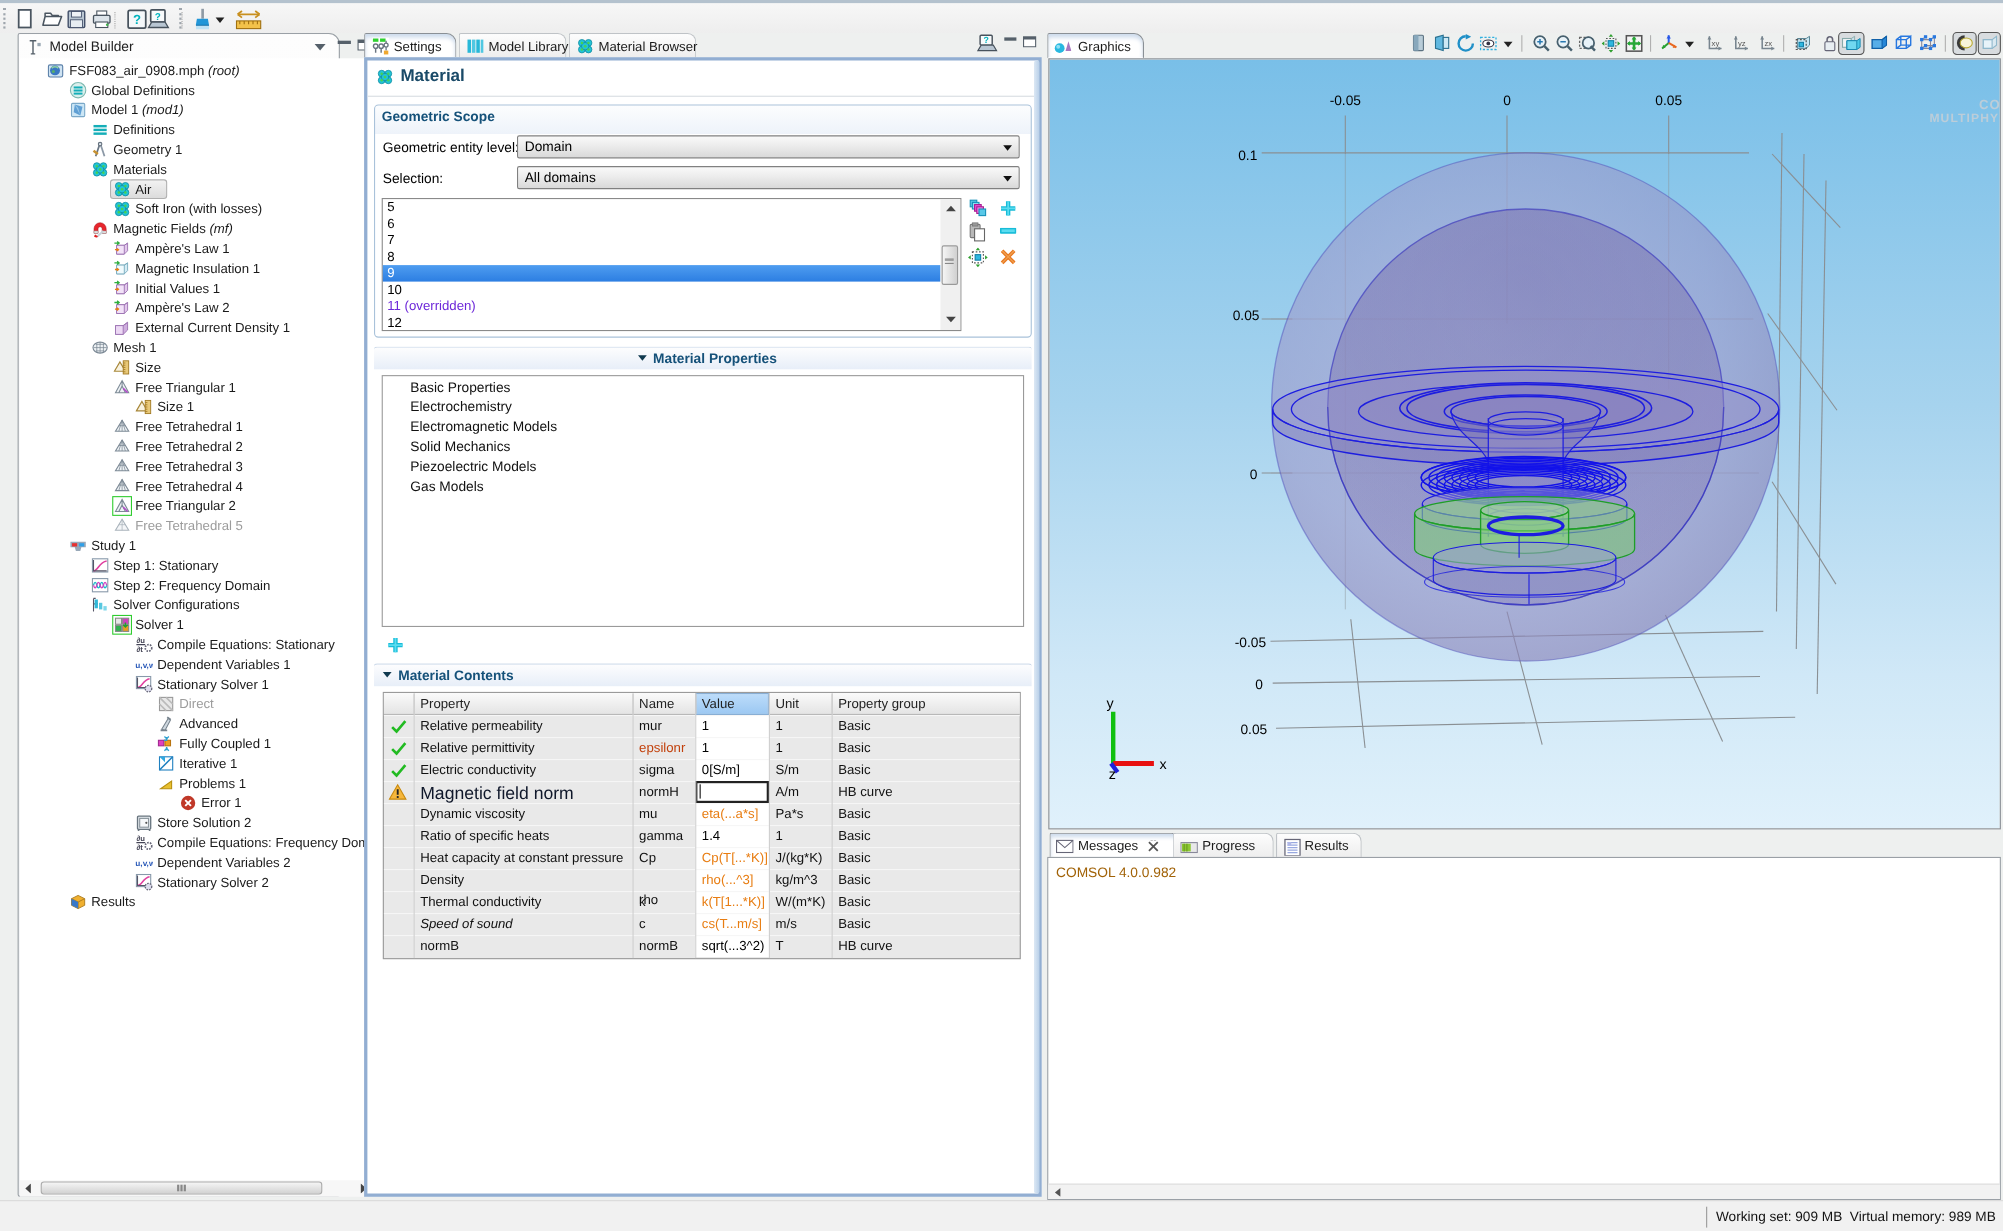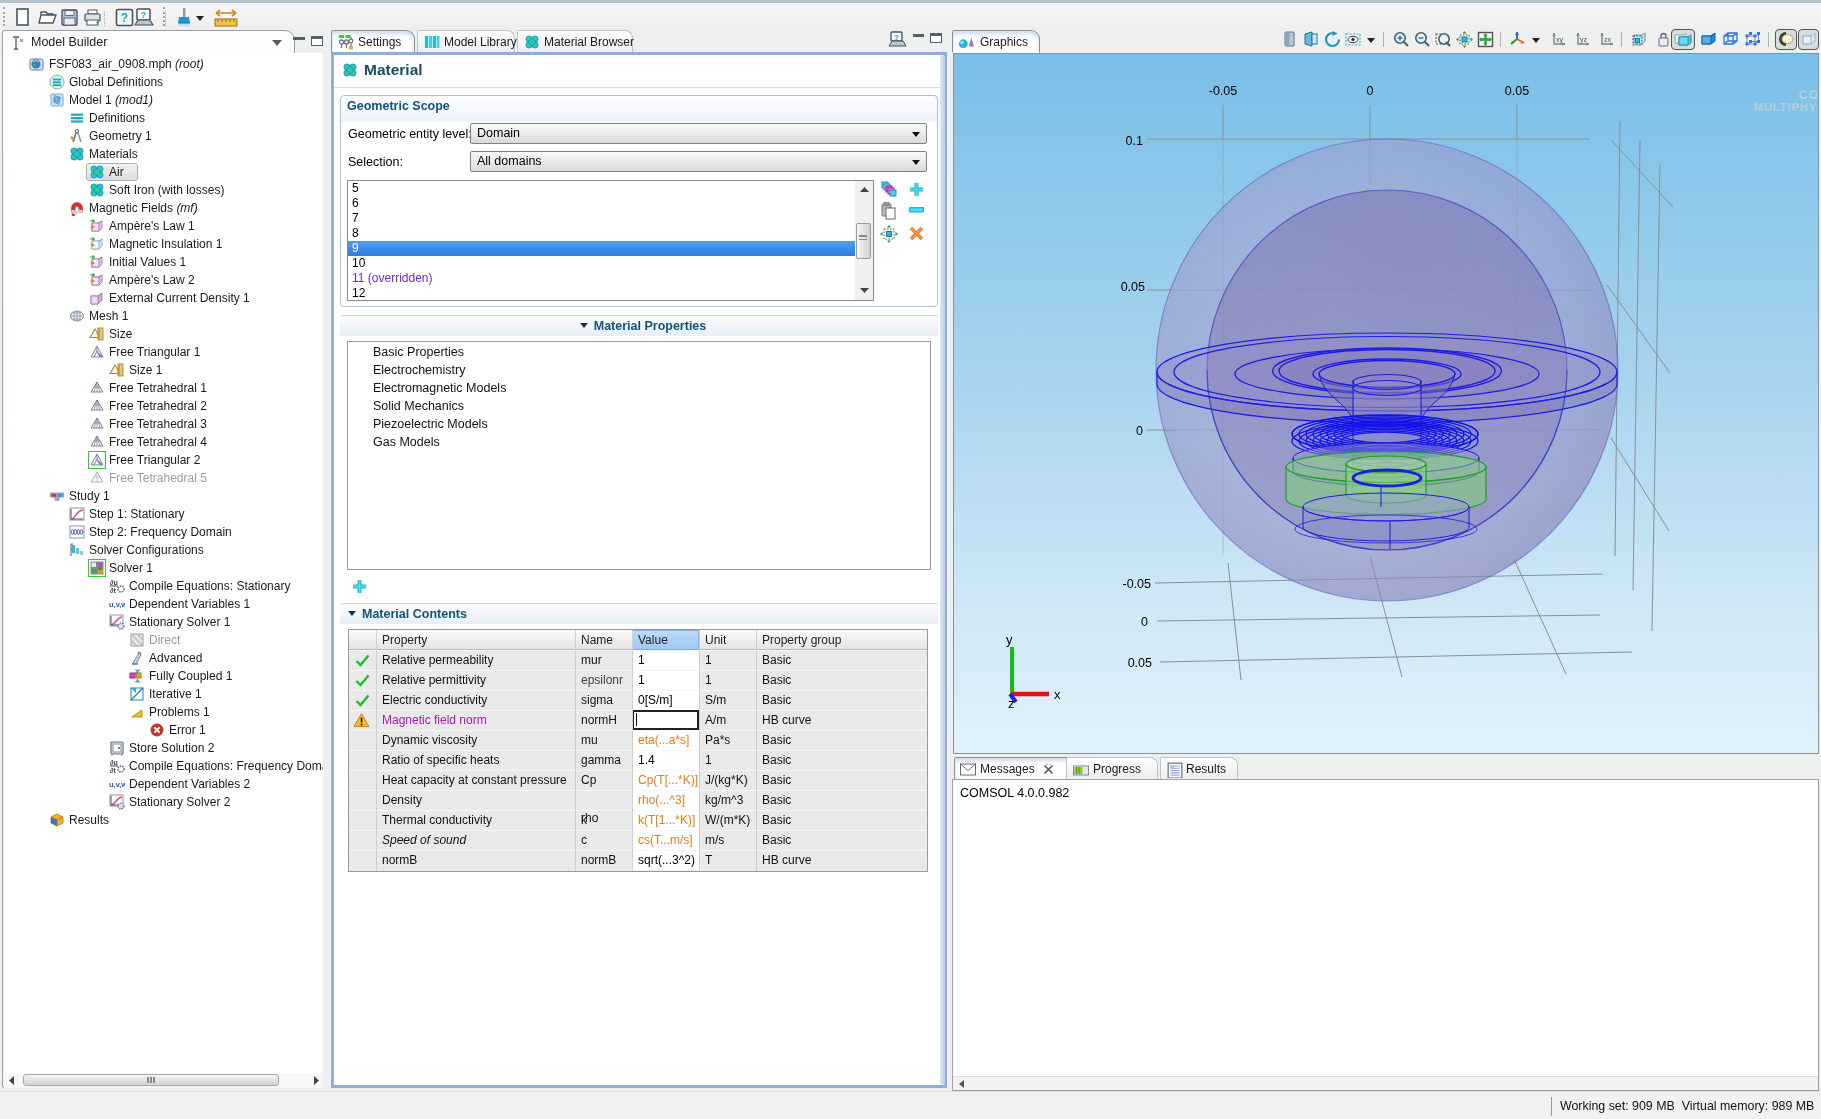--- a/index.html
+++ b/index.html
@@ -1,21 +1,21 @@
 <!DOCTYPE html>
 <html><head>
 <meta charset="utf-8">
 <style>
 * { margin:0; padding:0; box-sizing:border-box; }
 html,body { width:1821px; height:1119px; overflow:hidden; font-family:"Liberation Sans",sans-serif; background:#eef0ef; position:relative; }
 .abs { position:absolute; }
 #topband { position:absolute; left:0; top:0; width:1821px; height:3px; background:#b4c2ce; }
 #toolbar { position:absolute; left:0; top:3px; width:1821px; height:27px; background:linear-gradient(#f7f7f7,#eeeeee); }
 .tsep { position:absolute; top:8px; width:1px; height:15px; border-left:1px dotted #a8a8a8; }
-#mbpanel { position:absolute; left:2px; top:30px; width:293px; height:1058px; border:1px solid #9aa0a6; border-radius:2px 10px 2px 2px; background:linear-gradient(#fdfdfd,#eef0f2); }
+#mbpanel { position:absolute; left:16px; top:30px; width:293px; height:1058px; border:1px solid #9aa0a6; border-radius:2px 10px 2px 2px; background:linear-gradient(#fdfdfd,#eef0f2); }
 #mbtree { position:absolute; left:1px; top:22px; width:319px; height:1027px; background:#fff; overflow:hidden; padding-top:2px; }
 .trow { position:relative; height:18px; line-height:18px; font-size:12px; color:#1a1a1a; white-space:nowrap; }
 .trow .ic { position:absolute; top:1px; width:16px; height:16px; }
 .trow .tx { position:absolute; top:0; }
 .it { font-style:italic; }
 .gray { color:#9c9c9c; }
 .tab { position:absolute; top:0; height:23px; font-size:12px; color:#1a1a1a;text-align:center; }
 .tabact { background:#fff; border:1px solid #8a9096; border-bottom:1px solid #fff; border-radius:2px 9px 0 0; box-shadow:inset 0 3px 4px #cddbec; }
 .tabinact { background:linear-gradient(#fdfdfd,#ededed); border:1px solid #bfc3c7; border-bottom:none; border-radius:2px 8px 0 0; }
 .tablbl { position:absolute; top:4px; white-space:nowrap; }
@@ -652,40 +652,40 @@
     <div class="abs" style="left:33px;top:23px;font-size:12px;color:#111;">Relative permeability</div>
     <div class="abs" style="left:232px;top:23px;font-size:12px;color:#111;">mur</div>
     <div class="abs" style="left:289px;top:23px;font-size:12px;">1</div>
     <div class="abs" style="left:356px;top:23px;font-size:12px;color:#111;">1</div>
     <div class="abs" style="left:413px;top:23px;font-size:12px;color:#111;">Basic</div>
     <div class="abs" style="left:0;top:40px;width:578px;height:1px;background:#f6f6f6;"></div>
     <svg class="abs" style="left:6px;top:43px" width="15" height="14" viewBox="0 0 15 14">
       <path d="M1.5 8 L5.5 12 L13.5 2.5" stroke="#22bb22" stroke-width="2.4" fill="none"></path>
     </svg>
     <div class="abs" style="left:33px;top:43px;font-size:12px;color:#111;">Relative permittivity</div>
-    <div class="abs" style="left:232px;top:43px;font-size:12px;color:#404040;">epsilonr</div>
+    <div class="abs" style="left:232px;top:43px;font-size:12px;color:#c2410c;">epsilonr</div>
     <div class="abs" style="left:289px;top:43px;font-size:12px;">1</div>
     <div class="abs" style="left:356px;top:43px;font-size:12px;color:#111;">1</div>
     <div class="abs" style="left:413px;top:43px;font-size:12px;color:#111;">Basic</div>
     <div class="abs" style="left:0;top:60px;width:578px;height:1px;background:#f6f6f6;"></div>
     <svg class="abs" style="left:6px;top:63px" width="15" height="14" viewBox="0 0 15 14">
       <path d="M1.5 8 L5.5 12 L13.5 2.5" stroke="#22bb22" stroke-width="2.4" fill="none"></path>
     </svg>
     <div class="abs" style="left:33px;top:63px;font-size:12px;color:#111;">Electric conductivity</div>
     <div class="abs" style="left:232px;top:63px;font-size:12px;color:#111;">sigma</div>
     <div class="abs" style="left:289px;top:63px;font-size:12px;">0[S/m]</div>
     <div class="abs" style="left:356px;top:63px;font-size:12px;color:#111;">S/m</div>
     <div class="abs" style="left:413px;top:63px;font-size:12px;color:#111;">Basic</div>
     <div class="abs" style="left:0;top:80px;width:578px;height:1px;background:#f6f6f6;"></div>
     <svg class="abs" style="left:4px;top:82px" width="17" height="16" viewBox="0 0 17 16">
       <path d="M8.5 1.5 L16 14.5 H1 Z" fill="#f6b73c" stroke="#c88a10" stroke-width="1"></path>
       <rect x="7.7" y="5.5" width="1.7" height="5" fill="#222"></rect>
       <rect x="7.7" y="11.7" width="1.7" height="1.7" fill="#222"></rect>
     </svg>
-    <div class="abs" style="left:33px;top:83px;font-size:12px;color:#a21caf;">Magnetic field norm</div>
+    <div class="abs" style="left:33px;top:83px;font-size:16px;color:#0f172a;">Magnetic field norm</div>
     <div class="abs" style="left:232px;top:83px;font-size:12px;color:#111;">normH</div>
     <div class="abs" style="left:283px;top:80px;width:67px;height:20px;background:#fff;border:2px solid #222;"></div>
     <div class="abs" style="left:287px;top:83px;width:1px;height:13px;background:#111;"></div>
     <div class="abs" style="left:356px;top:83px;font-size:12px;color:#111;">A/m</div>
     <div class="abs" style="left:413px;top:83px;font-size:12px;color:#111;">HB curve</div>
     <div class="abs" style="left:0;top:100px;width:578px;height:1px;background:#f6f6f6;"></div>
     <div class="abs" style="left:33px;top:103px;font-size:12px;color:#111;">Dynamic viscosity</div>
     <div class="abs" style="left:232px;top:103px;font-size:12px;color:#111;">mu</div>
     <div class="abs orange" style="left:289px;top:103px;font-size:12px;">eta(...a*s]</div>
     <div class="abs" style="left:356px;top:103px;font-size:12px;color:#111;">Pa*s</div>
@@ -1026,21 +1026,21 @@
   </div>
 <div class="tab tabinact" style="left:1160px;top:757px;width:78px;">
     <svg class="tabico" style="left:6px;top:4px" width="14" height="14" viewBox="0 0 14 14">
       <rect x="1" y="1" width="12" height="13" fill="#fff" stroke="#667"></rect>
       <path d="M3 3.5 h8 M3 5.5 h8 M3 7.5 h8 M3 9.5 h8 M3 11.5 h8" stroke="#98a8e0" stroke-width="1"></path>
       <rect x="3" y="3" width="3" height="3" fill="#b0b8e8"></rect>
     </svg>
     <span class="tablbl" style="left:25px">Results</span>
   </div>
 <div class="abs" style="left:952px;top:779px;width:867px;height:312px;background:#fff;border:1px solid #9aa0a6;"></div>
-<div class="abs" style="left:960px;top:786px;font-size:12.5px;color:#000000;">COMSOL 4.0.0.982</div>
+<div class="abs" style="left:960px;top:786px;font-size:12.5px;color:#a16207;">COMSOL 4.0.0.982</div>
 <div class="abs" style="left:953px;top:1076px;width:865px;height:14px;background:#f2f2f2;border-top:1px solid #ddd;">
     <svg class="abs" style="left:5px;top:3px" width="7" height="8">
       <path d="M6 0 L1 4 L6 8 Z" fill="#555"></path>
     </svg>
   </div>
 <div id="status">
     <div class="abs" style="left:1551px;top:5px;width:1px;height:19px;background:#9a9a9a;"></div>
     <div class="abs" style="left:1560px;top:7px;">Working set: 909 MB&nbsp; Virtual memory: 989 MB</div>
   </div>
 </body></html>

